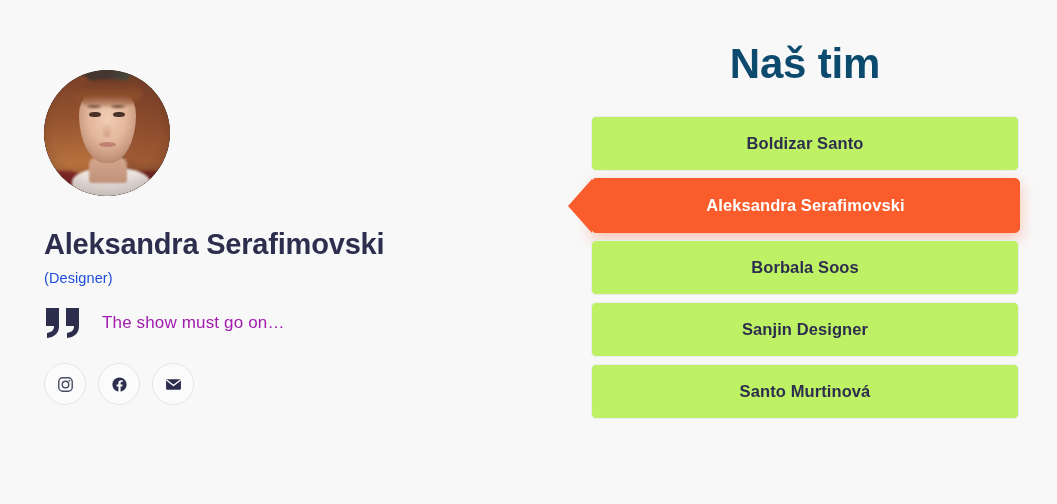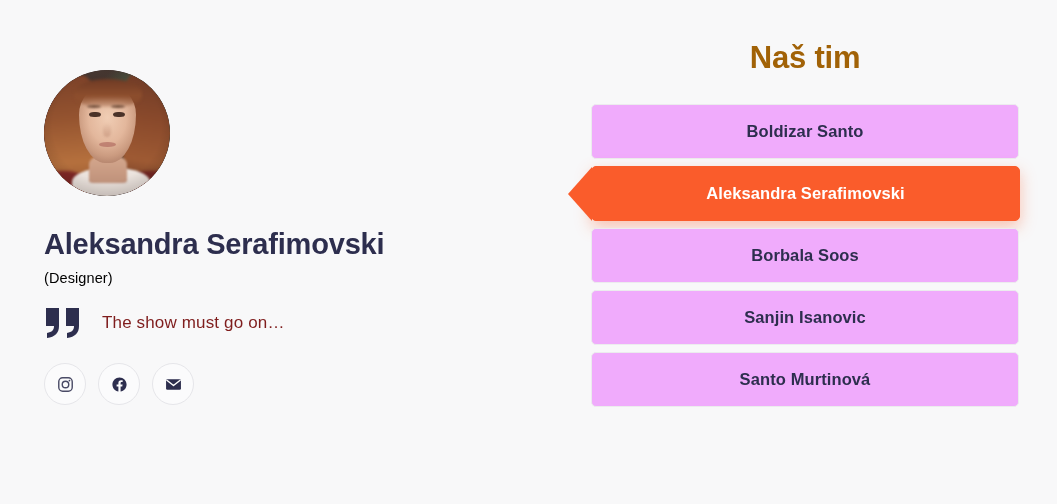--- a/index.html
+++ b/index.html
@@ -155,41 +155,41 @@
     font-weight: 700;
     letter-spacing: -0.2px;
     color: #2d2e4e;
     line-height: 1.15;
   }
 
   .profile-role {
     margin-top: 9px;
     font-size: 14.5px;
     font-weight: 400;
-    color: #000000;
+    color: #1d4ed8;
     letter-spacing: 0.1px;
   }
 
   .quote-row {
     margin-top: 22px;
     display: flex;
     align-items: center;
     gap: 18px;
   }
 
   .quote-mark {
     display: block;
     line-height: 0;
     flex: 0 0 auto;
   }
 
   .quote-text {
     font-size: 17px;
     font-weight: 400;
-    color: #7f1d1d;
+    color: #a21caf;
     letter-spacing: 0.15px;
   }
 
   .socials {
     margin-top: 25px;
     display: flex;
     gap: 12px;
   }
 
   .social-btn {
@@ -210,40 +210,40 @@
   
   .team {
     position: absolute;
     left: 591px;
     top: 40px;
     width: 428px;
   }
 
   .team-title {
     text-align: center;
-    font-size: 31px;
+    font-size: 42px;
     font-weight: 700;
-    color: #a16207;
+    color: #0c4a6e;
     letter-spacing: -0.2px;
     margin-bottom: 28px;
   }
 
   .team-list {
     display: flex;
     flex-direction: column;
     gap: 7px;
     list-style: none;
   }
 
   .team-item {
     position: relative;
     height: 55px;
     border-radius: 5px;
     border: 1px solid #ececee;
-    background: #f0abfc;
+    background: #bef264;
     display: flex;
     align-items: center;
     justify-content: center;
     cursor: pointer;
     font-size: 16.5px;
     font-weight: 700;
     color: #2d2e4e;
     letter-spacing: 0.1px;
   }
 
@@ -350,21 +350,21 @@
         <li class="team-item">
           <span>Boldizar Santo</span>
         </li>
         <li class="team-item active">
           <span>Aleksandra Serafimovski</span>
         </li>
         <li class="team-item">
           <span>Borbala Soos</span>
         </li>
         <li class="team-item">
-          <span>Sanjin Isanovic</span>
+          <span>Sanjin Designer</span>
         </li>
         <li class="team-item">
           <span>Santo Murtinová</span>
         </li>
       </ul>
 
   </section>
 
 </div>
 

